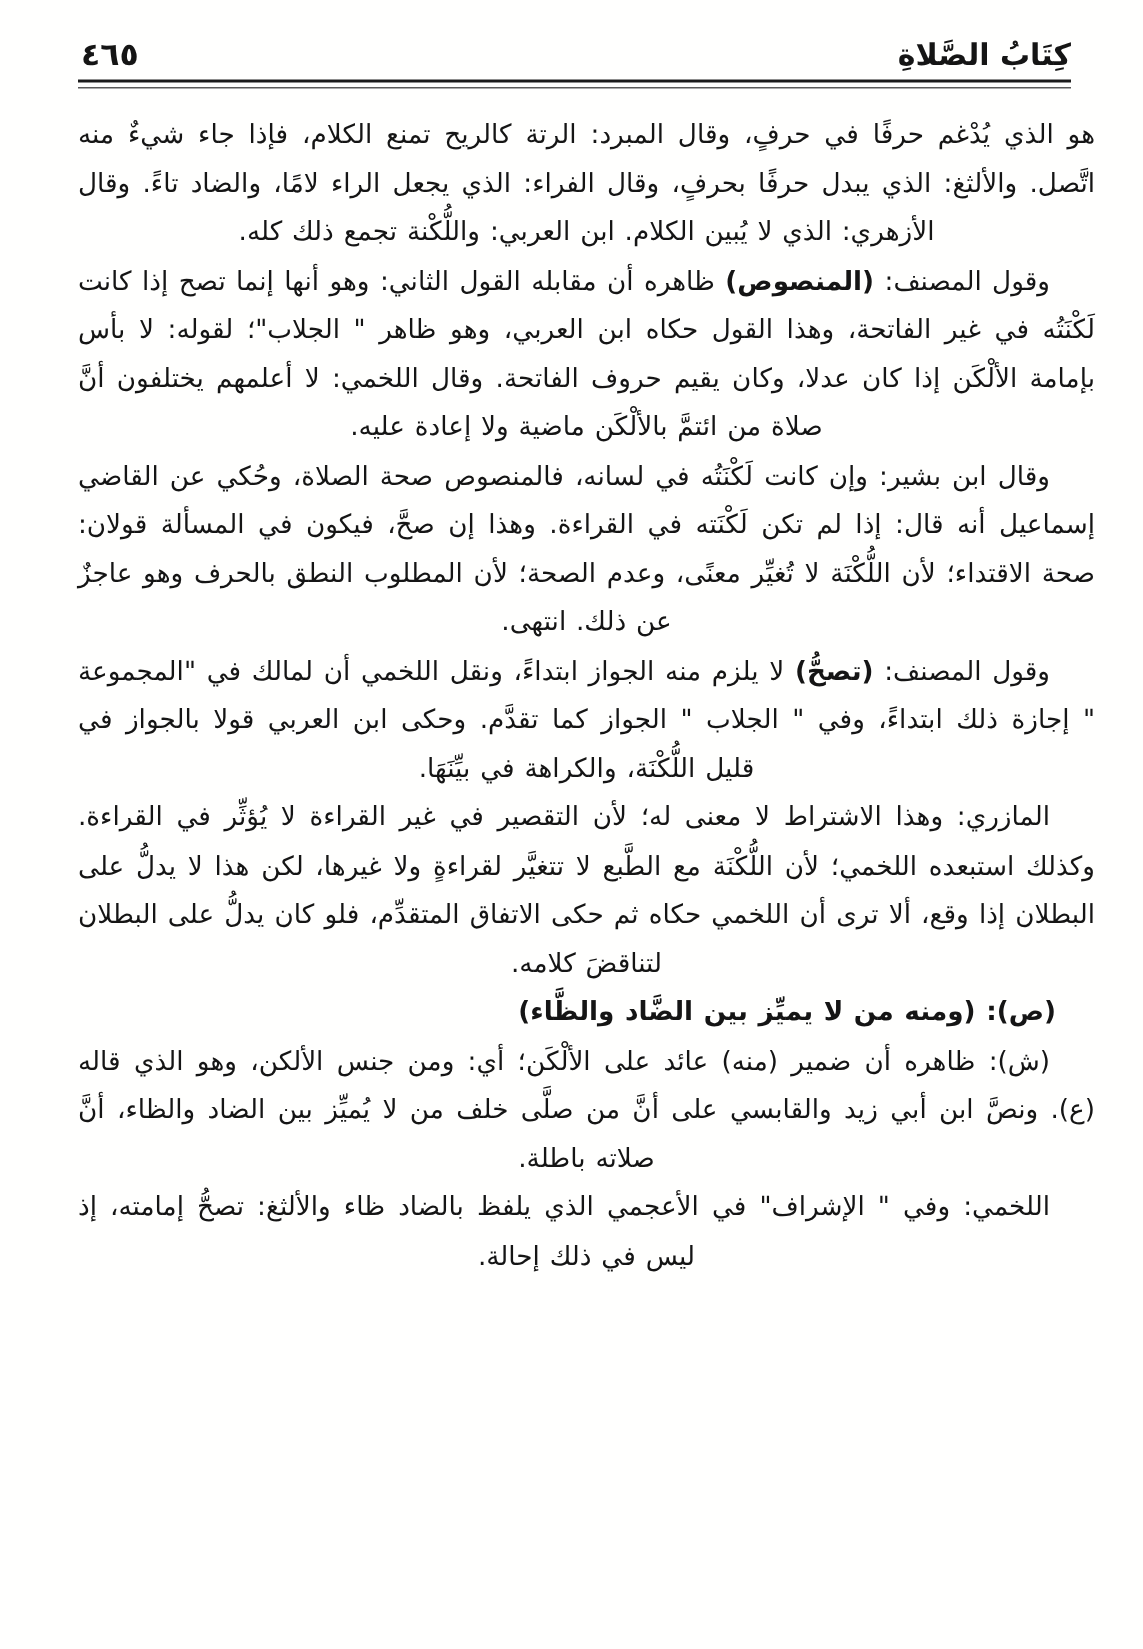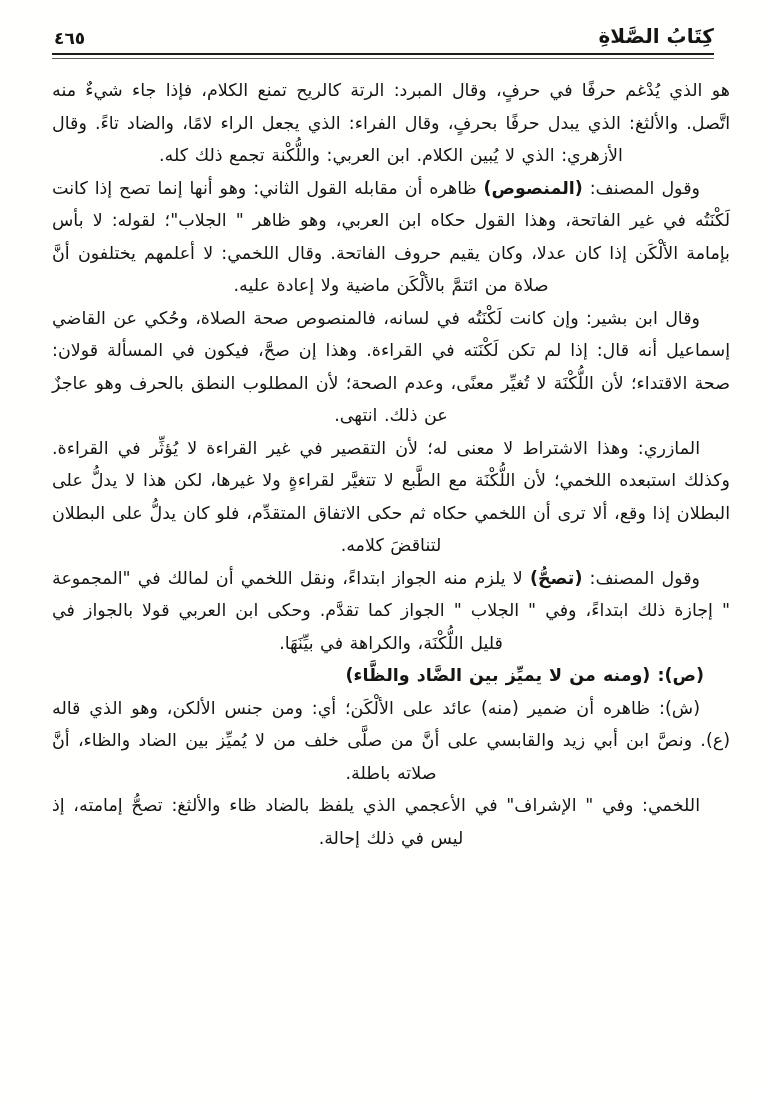--- a/index.html
+++ b/index.html
@@ -20,21 +20,21 @@
     justify-content: space-between;
     align-items: flex-end;
     padding: 24px 48px 5px 54px;
   }
   .book-title {
     font-size: 20px;
     font-weight: bold;
     letter-spacing: 0.5px;
   }
   .page-number {
-    font-size: 17px;
+    font-size: 21px;
     font-weight: bold;
   }
   .header-rule {
     margin: 0 48px 0 52px;
     height: 3px;
     border-top: 2.5px solid #1c1c1c;
     border-bottom: 1px solid #5a5a5a;
   }
   .content {
     padding: 15px 32px 0 52px;
@@ -64,19 +64,19 @@
 <div class="page">
   <div class="header">
     <span class="book-title">كِتَابُ الصَّلاةِ</span>
     <span class="page-number">٤٦٥</span>
   </div>
   <div class="header-rule"></div>
   <main class="content">
       <p class="continuation"><span>هو الذي يُدْغم حرفًا في حرفٍ، وقال المبرد: الرتة كالريح تمنع الكلام، فإذا جاء شيءٌ منه اتَّصل. والألثغ: الذي يبدل حرفًا بحرفٍ، وقال الفراء: الذي يجعل الراء لامًا، والضاد تاءً. وقال الأزهري: الذي لا يُبين الكلام. ابن العربي: واللُّكْنة تجمع ذلك كله.</span></p>
       <p class="normal"><span>وقول المصنف: </span><span class="run-bold">(المنصوص)</span><span> ظاهره أن مقابله القول الثاني: وهو أنها إنما تصح إذا كانت لَكْنَتُه في غير الفاتحة، وهذا القول حكاه ابن العربي، وهو ظاهر " الجلاب"؛ لقوله: لا بأس بإمامة الألْكَن إذا كان عدلا، وكان يقيم حروف الفاتحة. وقال اللخمي: لا أعلمهم يختلفون أنَّ صلاة من ائتمَّ بالألْكَن ماضية ولا إعادة عليه.</span></p>
       <p class="normal"><span>وقال ابن بشير: وإن كانت لَكْنَتُه في لسانه، فالمنصوص صحة الصلاة، وحُكي عن القاضي إسماعيل أنه قال: إذا لم تكن لَكْنَته في القراءة. وهذا إن صحَّ، فيكون في المسألة قولان: صحة الاقتداء؛ لأن اللُّكْنَة لا تُغيِّر معنًى، وعدم الصحة؛ لأن المطلوب النطق بالحرف وهو عاجزٌ عن ذلك. انتهى.</span></p>
+      <p class="normal"><span>وقول المصنف: </span><span class="run-bold">(تصحُّ)</span><span> لا يلزم منه الجواز ابتداءً، ونقل اللخمي أن لمالك في "المجموعة " إجازة ذلك ابتداءً، وفي " الجلاب " الجواز كما تقدَّم. وحكى ابن العربي قولا بالجواز في قليل اللُّكْنَة، والكراهة في بيِّنَهَا.</span></p>
       <p class="normal"><span>المازري: وهذا الاشتراط لا معنى له؛ لأن التقصير في غير القراءة لا يُؤثِّر في القراءة. وكذلك استبعده اللخمي؛ لأن اللُّكْنَة مع الطَّبع لا تتغيَّر لقراءةٍ ولا غيرها، لكن هذا لا يدلُّ على البطلان إذا وقع، ألا ترى أن اللخمي حكاه ثم حكى الاتفاق المتقدِّم، فلو كان يدلُّ على البطلان لتناقضَ كلامه.</span></p>
-      <p class="normal"><span>وقول المصنف: </span><span class="run-bold">(تصحُّ)</span><span> لا يلزم منه الجواز ابتداءً، ونقل اللخمي أن لمالك في "المجموعة " إجازة ذلك ابتداءً، وفي " الجلاب " الجواز كما تقدَّم. وحكى ابن العربي قولا بالجواز في قليل اللُّكْنَة، والكراهة في بيِّنَهَا.</span></p>
       <p class="heading"><span class="run-bold">(ص): (ومنه من لا يميِّز بين الضَّاد والظَّاء)</span></p>
       <p class="normal"><span>(ش): ظاهره أن ضمير (منه) عائد على الألْكَن؛ أي: ومن جنس الألكن، وهو الذي قاله (ع). ونصَّ ابن أبي زيد والقابسي على أنَّ من صلَّى خلف من لا يُميِّز بين الضاد والظاء، أنَّ صلاته باطلة.</span></p>
       <p class="normal"><span>اللخمي: وفي " الإشراف" في الأعجمي الذي يلفظ بالضاد ظاء والألثغ: تصحُّ إمامته، إذ ليس في ذلك إحالة.</span></p>
     </main>
 </div>
 
 </body></html>

